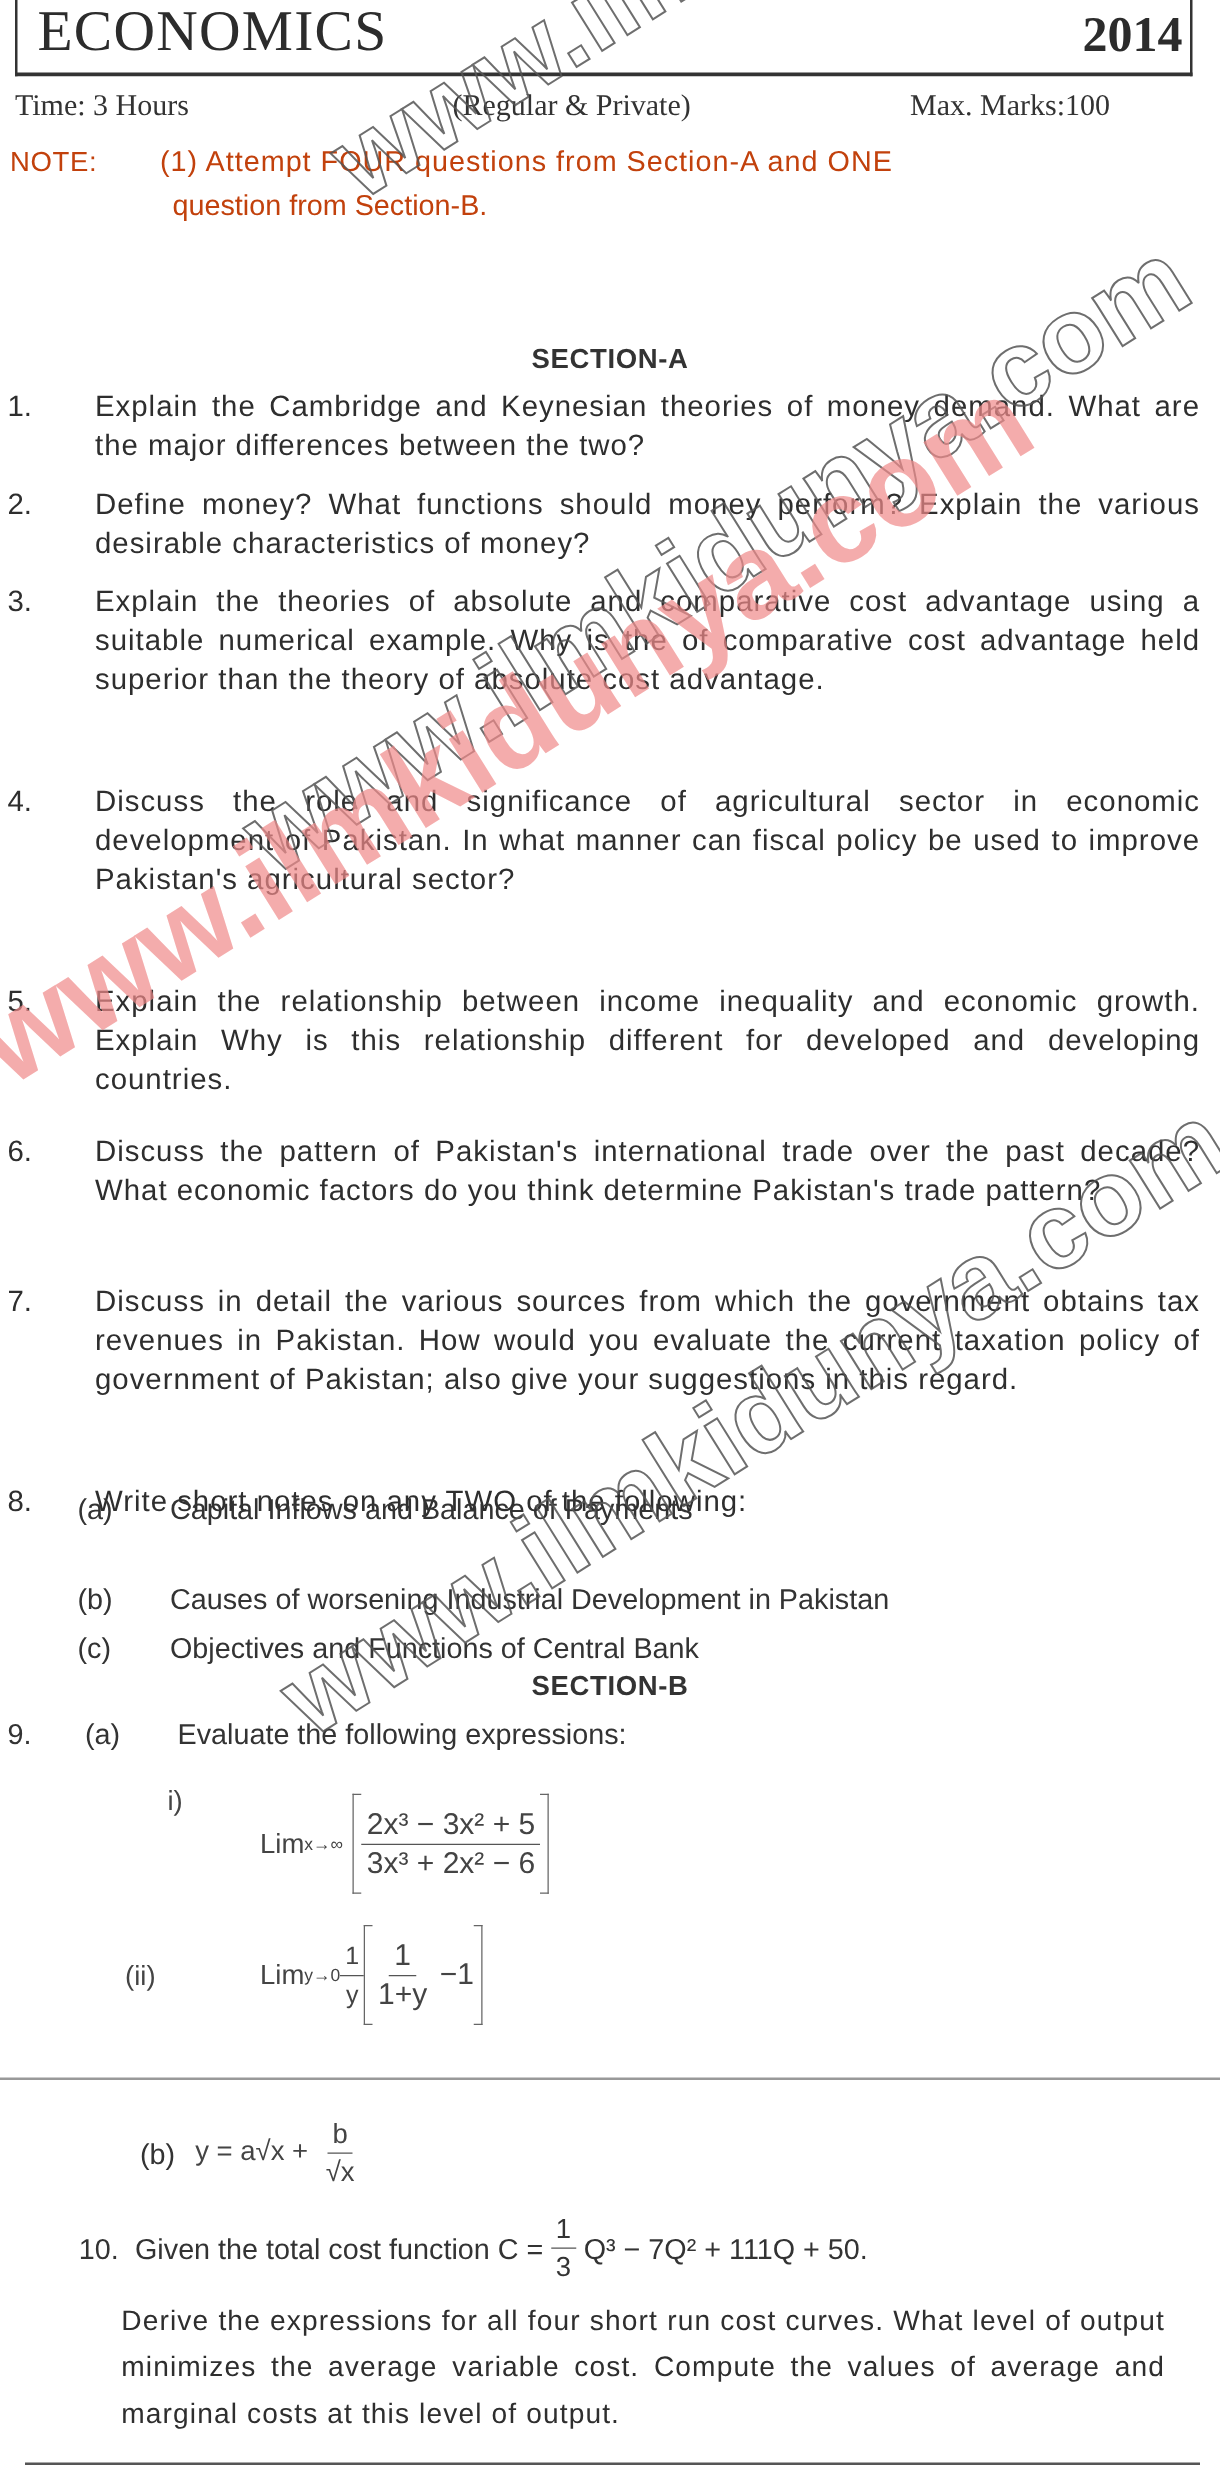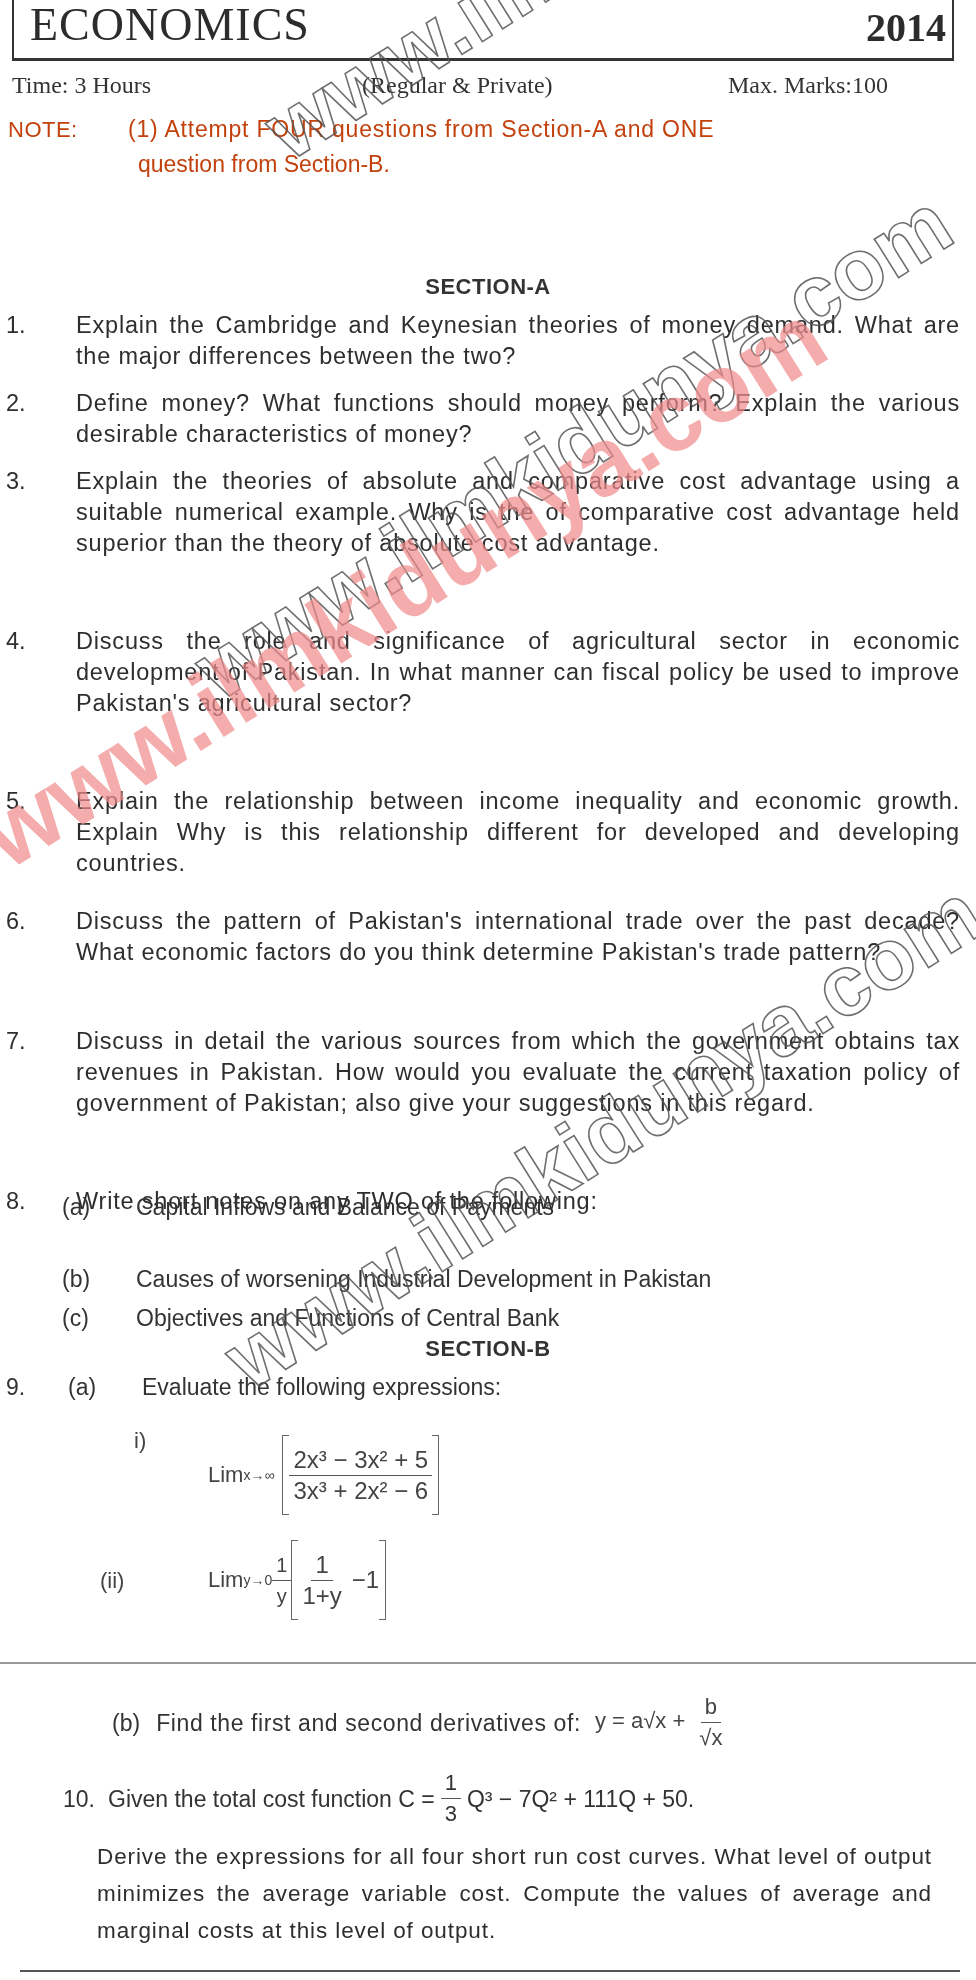--- a/index.html
+++ b/index.html
@@ -157,21 +157,20 @@
     <span class="d">1+y</span>
   </span>
   <span style="margin-left:6px">−1</span>
   <span class="bracket r"></span>
 </div>
 
 <div class="rule" style="top:1662px; width:976px; background:#999"></div>
 
 <div class="sub" style="top:1692px; left:112px; display:flex; align-items:center">
   <span style="margin-right:16px">(b)</span>
-  <span style="letter-spacing:0.6px; margin-right:14px">Find the first and second derivatives of:</span>
   <span class="math" style="position:static; font-size:22px">
     <span>y = a√x +</span>
     <span class="frac" style="margin-left:4px">
       <span class="n">b</span>
       <span class="d">√x</span>
     </span>
   </span>
 </div>
 
 <div class="sub" style="top:1768px; left:0; display:flex; align-items:center">

